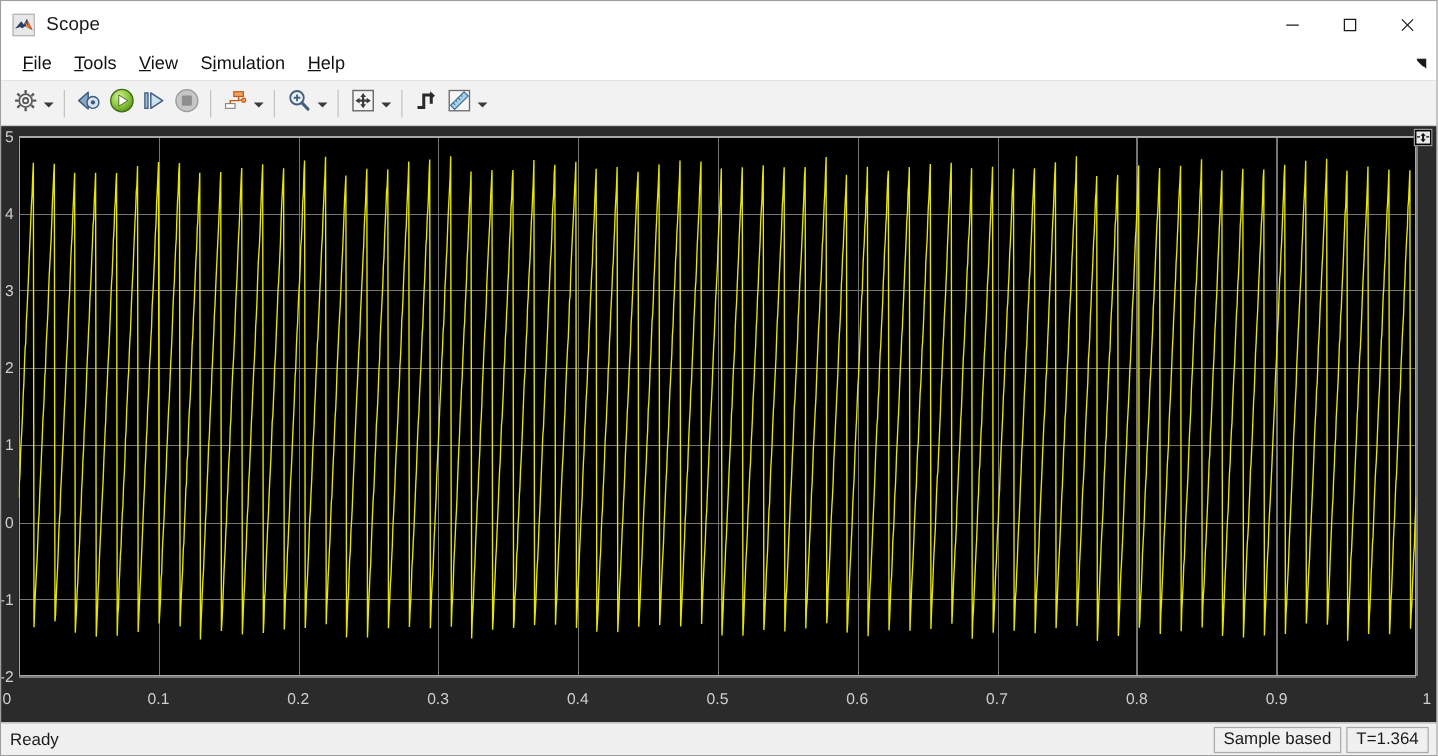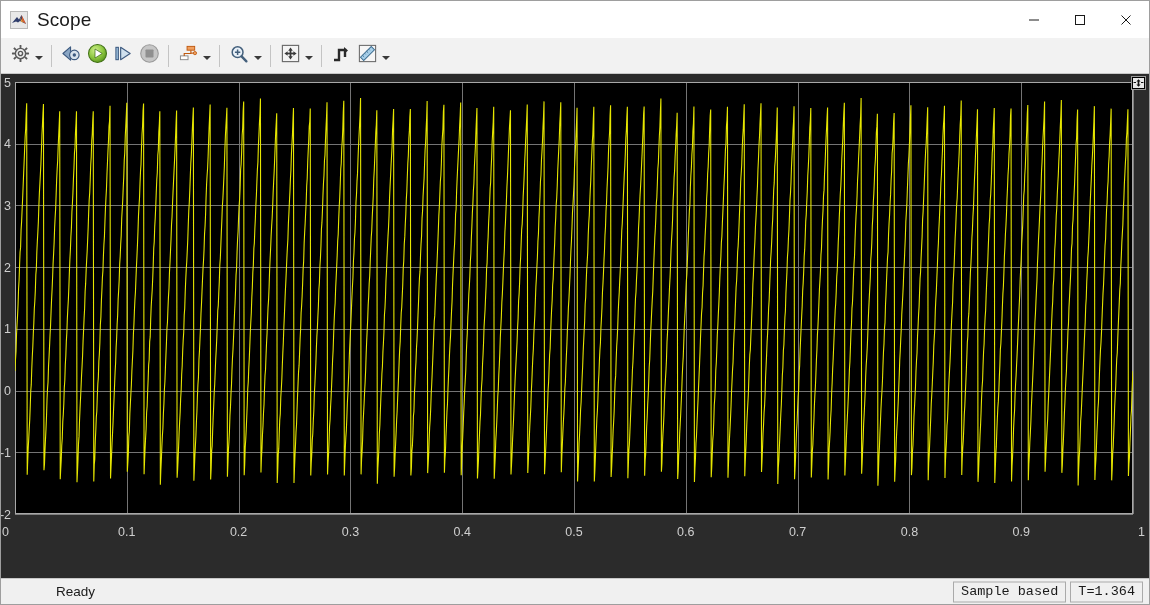--- a/index.html
+++ b/index.html
@@ -33,21 +33,21 @@
     margin-left: 9px;
     margin-right: 9px;
     position: relative;
     background: #d8d8d8;
     border: 1px solid #b8b8b8;
     flex: 0 0 18px;
     overflow: hidden;
   }
   .title-icon svg { display:block; }
   .title-text {
-    font-size: 19px;
+    font-size: 15px;
     color: #1a1a1a;
     font-family: "Liberation Sans", sans-serif;
     letter-spacing: 0.1px;
   }
   .win-controls {
     position: absolute;
     right: 0; top: 0;
     height: 37px;
     display: flex;
   }
@@ -137,32 +137,30 @@
   .statusbar {
     height: 26px;
     flex: 0 0 26px;
     background: #f0f0f0;
     border-top: 1px solid #c8c8c8;
     display: flex;
     align-items: center;
     position: relative;
     font-size: 13.5px;
     color: #1a1a1a;
-    padding-left: 48px;
   }
   .status-left {
     padding-left: 7px;
   }
   .status-right {
     position: absolute;
     right: 6px; top: 50%;
     transform: translateY(-50%);
     display: flex;
     gap: 4px;
-    font-family: Liberation Mono, monospace;
   }
   .status-cell {
     border: 1px solid #aaaaaa;
     background: #f0f0f0;
     padding: 1px 7px 2px 7px;
     font-size: 13.5px;
     color: #1a1a1a;
     line-height: 16px;
   }
 </style>
@@ -195,20 +193,34 @@
       </div>
       <div class="win-btn close">
         <svg width="12" height="12" viewBox="0 0 12 12">
           <line x1="1.5" y1="1.5" x2="10.5" y2="10.5" stroke="#1a1a1a" stroke-width="1"></line>
           <line x1="10.5" y1="1.5" x2="1.5" y2="10.5" stroke="#1a1a1a" stroke-width="1"></line>
         </svg>
       </div>
     </div>
   </div>
 
+  <div class="menubar">
+    <div class="menu-item"><u>F</u><span>ile</span></div>
+    <div class="menu-item"><u>T</u><span>ools</span></div>
+    <div class="menu-item"><u>V</u><span>iew</span></div>
+    <div class="menu-item">S<u>i</u><span>mulation</span></div>
+    <div class="menu-item"><u>H</u><span>elp</span></div>
+
+    <div class="menu-expand">
+      <svg width="14" height="14" viewBox="0 0 14 14">
+        <path d="M3 3 L11 3 L11 11 Z" fill="#1a1a1a"></path>
+        <path d="M4 4 L9 9" stroke="#1a1a1a" stroke-width="1.4"></path>
+      </svg>
+    </div>
+  </div>
 
   <div class="toolbar">
 
     <div class="tb-btn">
       <span>
         <svg width="19" height="19" viewBox="0 0 20 20">
           <g fill="none" stroke="#5a5a5a" stroke-width="1.5">
             <circle cx="10" cy="10" r="5.4"></circle>
             <circle cx="10" cy="10" r="2.2"></circle>
           </g>

